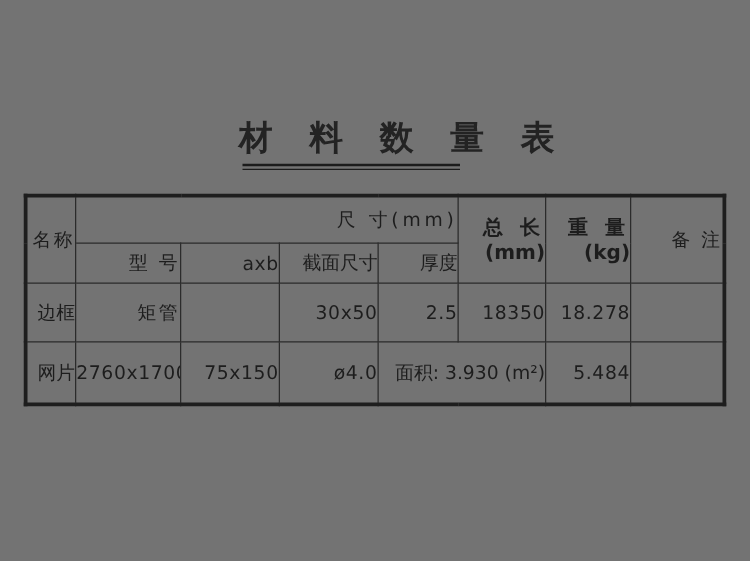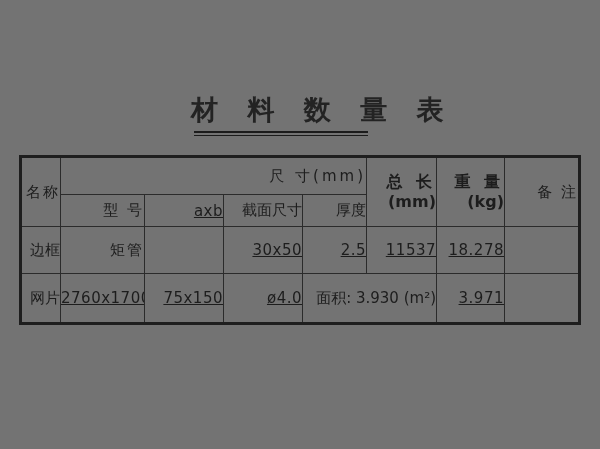--- a/index.html
+++ b/index.html
@@ -72,21 +72,21 @@
   }
   .cell-size-group {
     font-size: 17px;
     letter-spacing: 3px;
     padding-left: 62px !important;
     text-align: left;
   }
   .cell-two-line { line-height: 1.25; font-weight: bold; }
   .cell-two-line .ln1 { display: block; font-size: 16px; letter-spacing: 4px; }
   .cell-two-line .ln2 { display: block; font-size: 16px; letter-spacing: 0; }
-  .cell-num { font-size: 16px; letter-spacing: 0.5px; text-decoration: underline; }
+  .cell-num { font-size: 16px; letter-spacing: 0.5px; }
   .cell-area { font-size: 14px; }
   
   .watermark {
     position: absolute;
     left: 31px;
     top: 205px;
     width: 560px;
     font-size: 38px;
     font-weight: 700;
     letter-spacing: 0px;
@@ -137,30 +137,30 @@
       <td class="cell-num">axb</td>
       <td class="cell-cjk" style="letter-spacing:0">截面尺寸</td>
       <td class="cell-cjk" style="letter-spacing:0">厚度</td>
     </tr>
     <tr class="row-d1">
       <td class="cell-cjk" style="letter-spacing:0">边框</td>
       <td class="cell-cjk">矩管</td>
       <td></td>
       <td class="cell-num">30x50</td>
       <td class="cell-num">2.5</td>
-      <td class="cell-num">11537</td>
+      <td class="cell-num">18350</td>
       <td class="cell-num">18.278</td>
       <td></td>
     </tr>
     <tr class="row-d2">
       <td class="cell-cjk" style="letter-spacing:0">网片</td>
       <td class="cell-num">2760x1700</td>
       <td class="cell-num">75x150</td>
       <td class="cell-num">ø4.0</td>
       <td colspan="2" class="cell-area">面积: 3.930 (m²)</td>
-      <td class="cell-num">3.971</td>
+      <td class="cell-num">5.484</td>
       <td></td>
     </tr>
   </tbody>
     </table>
 
 
 </div>
 
 </body></html>

